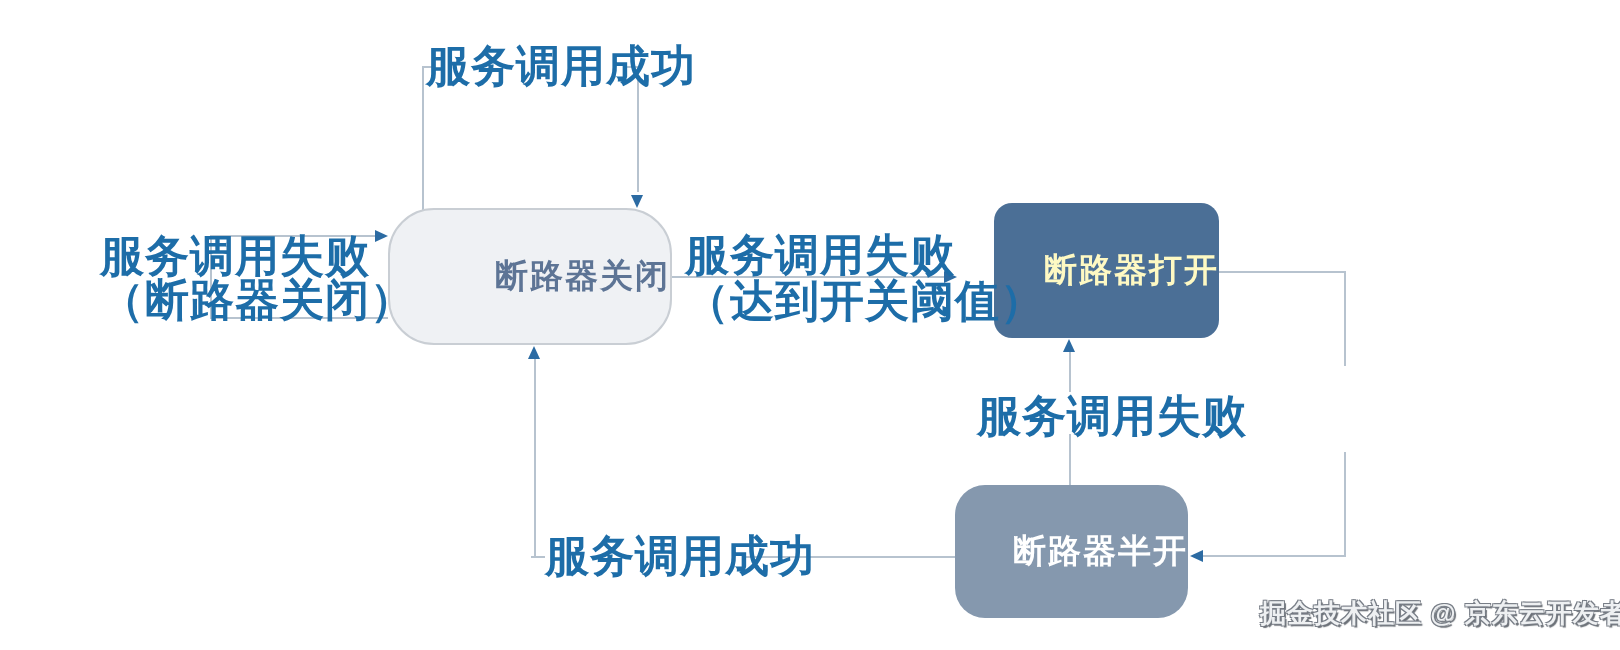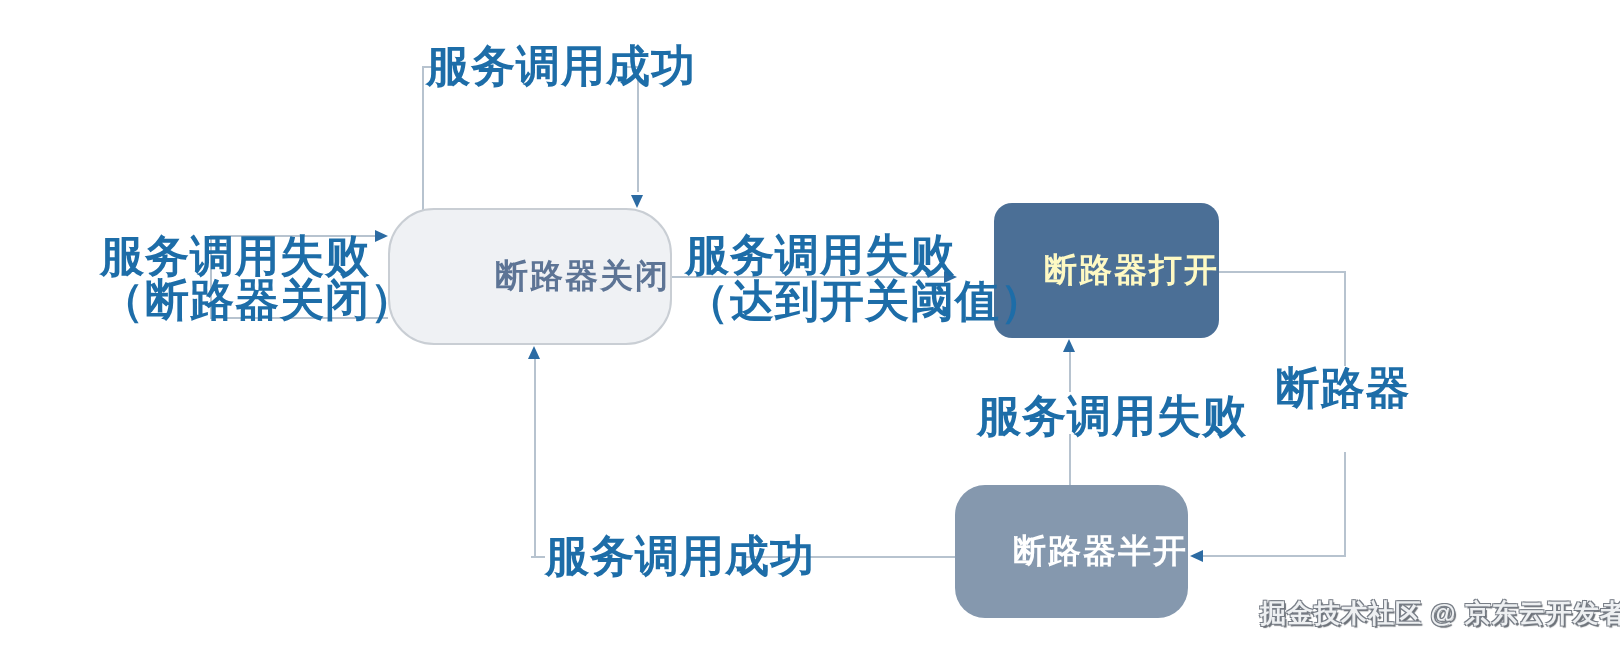--- a/index.html
+++ b/index.html
@@ -137,21 +137,20 @@
   <div class="tlabel t-fail-reach">
     <div>服务调用失败</div>
     <div>（达到开关阈值）</div>
   </div>
 
   <div class="tlabel t-fail-vert">
     <div>服务调用失败</div>
   </div>
 
   <div class="tlabel t-window">
-    <div>断路器</div>
   </div>
 
   <div class="tlabel t-success-bot">
     <div>服务调用成功</div>
   </div>
 
   <div class="watermark">掘金技术社区 @ 京东云开发者</div>
 
 </div>
 

